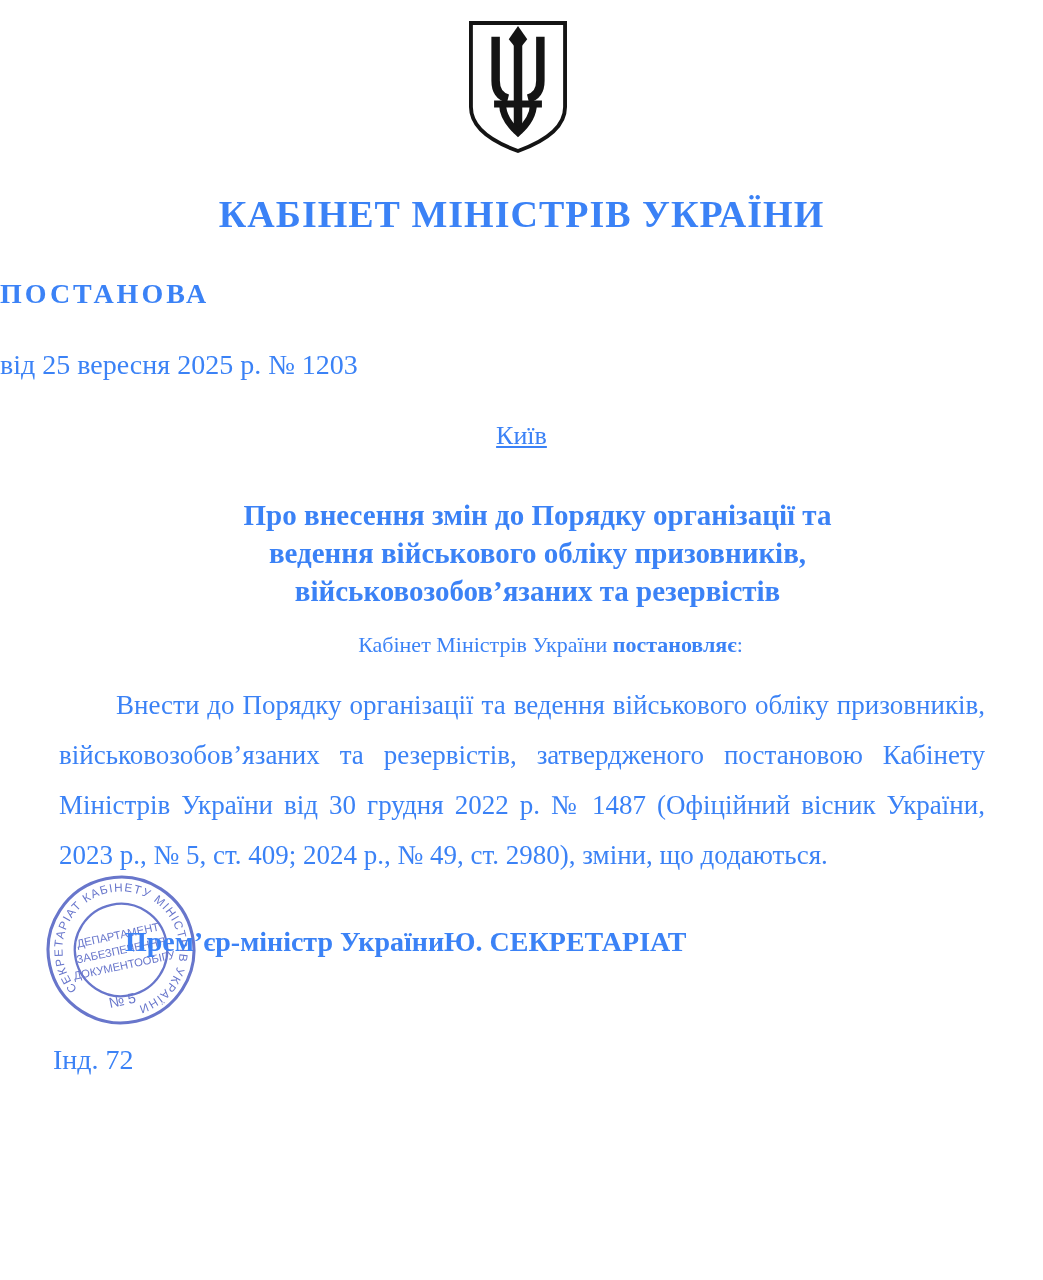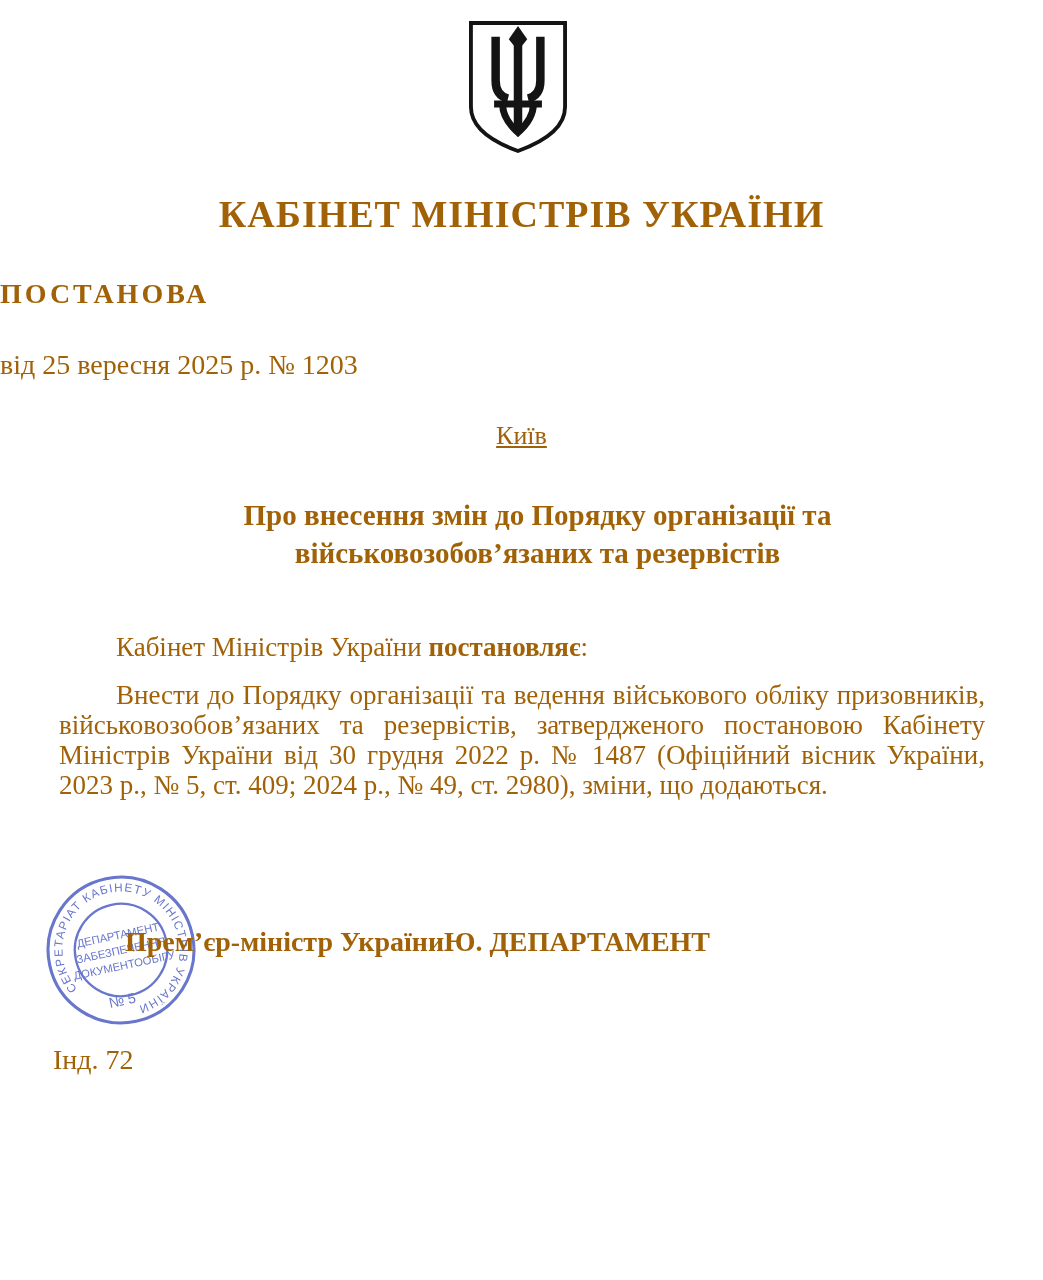--- a/index.html
+++ b/index.html
@@ -1,21 +1,21 @@
 <!DOCTYPE html>
 <html lang="uk"><head>
 <meta charset="utf-8">
 <style>
   html,body{margin:0;padding:0;background:#ffffff;}
   .page{
     position:relative;
     width:1043px;height:1280px;
     background:#ffffff;
     font-family:"Liberation Serif","DejaVu Serif",serif;
-    color:#a16207;
+    color:#3b82f6;
     overflow:hidden;
   }
   .emblem{position:absolute;left:464px;top:16px;width:108px;height:142px;}
   .org-name{
     position:absolute;left:0;top:192px;width:100%;
     text-align:center;font-weight:bold;font-size:38px;letter-spacing:1px;
   }
   .doc-type{
     position:absolute;left:0;top:278px;width:100%;
     text-align:left;font-weight:bold;font-size:28px;letter-spacing:3px;
@@ -28,25 +28,25 @@
     position:absolute;left:0;top:421px;width:100%;
     text-align:center;font-size:26px;text-decoration:underline;
   }
   .doc-title{
     position:absolute;left:0;top:496px;width:100%;
     text-align:center;font-weight:bold;font-size:29px;line-height:38px;
   }
   .doc-title span{display:block;margin-left:32px;}
   .lead{
     position:absolute;left:59px;top:632px;width:926px;
-    font-size:27px;text-indent:57px;
+    font-size:22px;text-indent:57px;text-align:center;
   }
   .body-par{
     position:absolute;left:59px;top:680px;width:926px;
-    font-size:27px;line-height:30px;
+    font-size:27px;line-height:50px;
     text-align:justify;text-indent:57px;
   }
   .stamp{
     position:absolute;left:44px;top:873px;width:154px;height:154px;
     z-index:1;opacity:.82;
     transform:rotate(-12deg);
   }
   .stamp text{fill:#4758c0;}
   .sig-row{
     position:absolute;left:125px;top:926px;width:853px;
@@ -80,20 +80,21 @@
   <div class="org-name">КАБІНЕТ МІНІСТРІВ УКРАЇНИ</div>
 
   <div class="doc-type">ПОСТАНОВА</div>
 
   <div class="date-line">від 25 вересня 2025 р. № 1203</div>
 
   <div class="city">Київ</div>
 
   <div class="doc-title">
     <span>Про внесення змін до Порядку організації та</span>
+    <span>ведення військового обліку призовників,</span>
     <span>військовозобов’язаних та резервістів</span>
   </div>
 
   <div class="lead"><span>Кабінет Міністрів України </span><b>постановляє</b><span>:</span></div>
 
   <div class="body-par">Внести до Порядку організації та ведення військового обліку призовників, військовозобов’язаних та резервістів, затвердженого постановою Кабінету Міністрів України від 30 грудня 2022 р. № 1487 (Офіційний вісник України, 2023 р., № 5, ст. 409; 2024 р., № 49, ст. 2980), зміни, що додаються.</div>
 
   <div class="stamp">
     <svg viewBox="0 0 150 150" width="154" height="154" aria-hidden="true">
       <circle cx="75" cy="75" r="71" fill="none" stroke="#4758c0" stroke-width="3"></circle>
@@ -108,18 +109,18 @@
         <text x="75" y="64">ДЕПАРТАМЕНТ</text>
         <text x="75" y="79">ЗАБЕЗПЕЧЕННЯ</text>
         <text x="75" y="94">ДОКУМЕНТООБІГУ</text>
         <text x="66" y="128" font-size="14">№ 5</text>
       </g>
     </svg>
   </div>
 
   <div class="sig-row">
     <span>Прем’єр-міністр України</span>
-    <span>Ю. ДЕПАРТАМЕНТ</span>
+    <span>Ю. СЕКРЕТАРІАТ</span>
   </div>
 
   <div class="index">Інд. 72</div>
 
 </div>
 
 </body></html>

